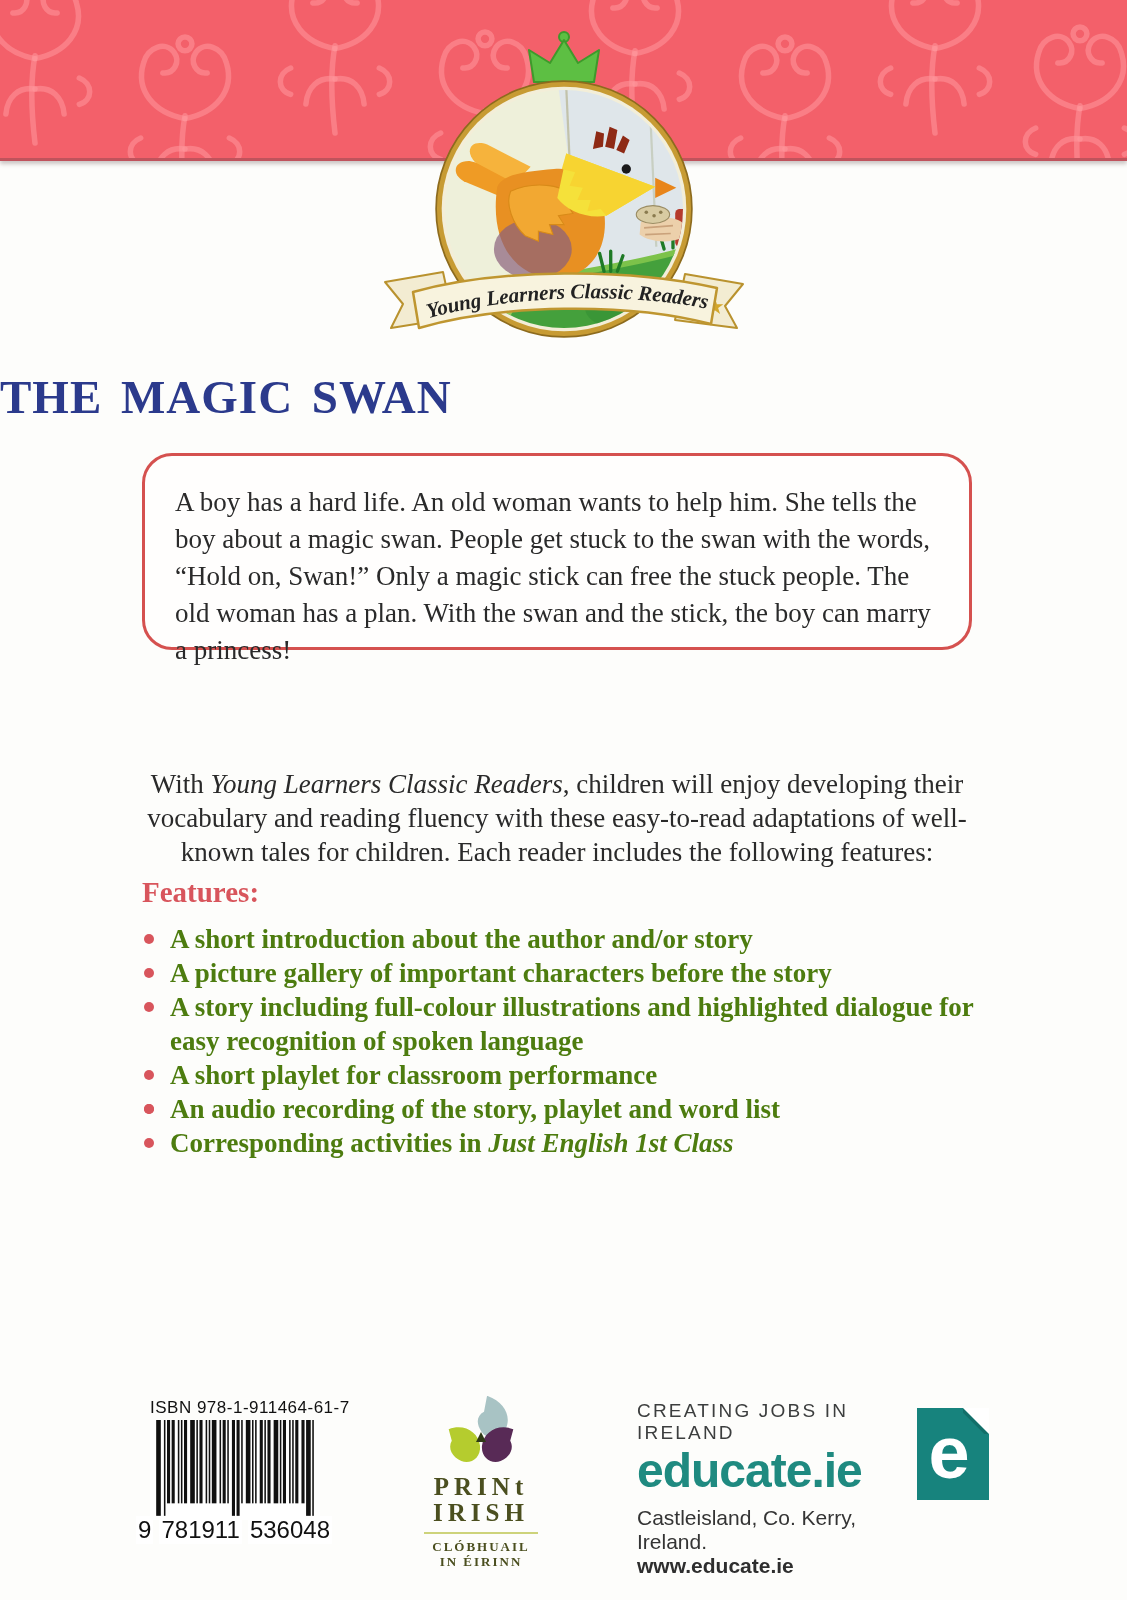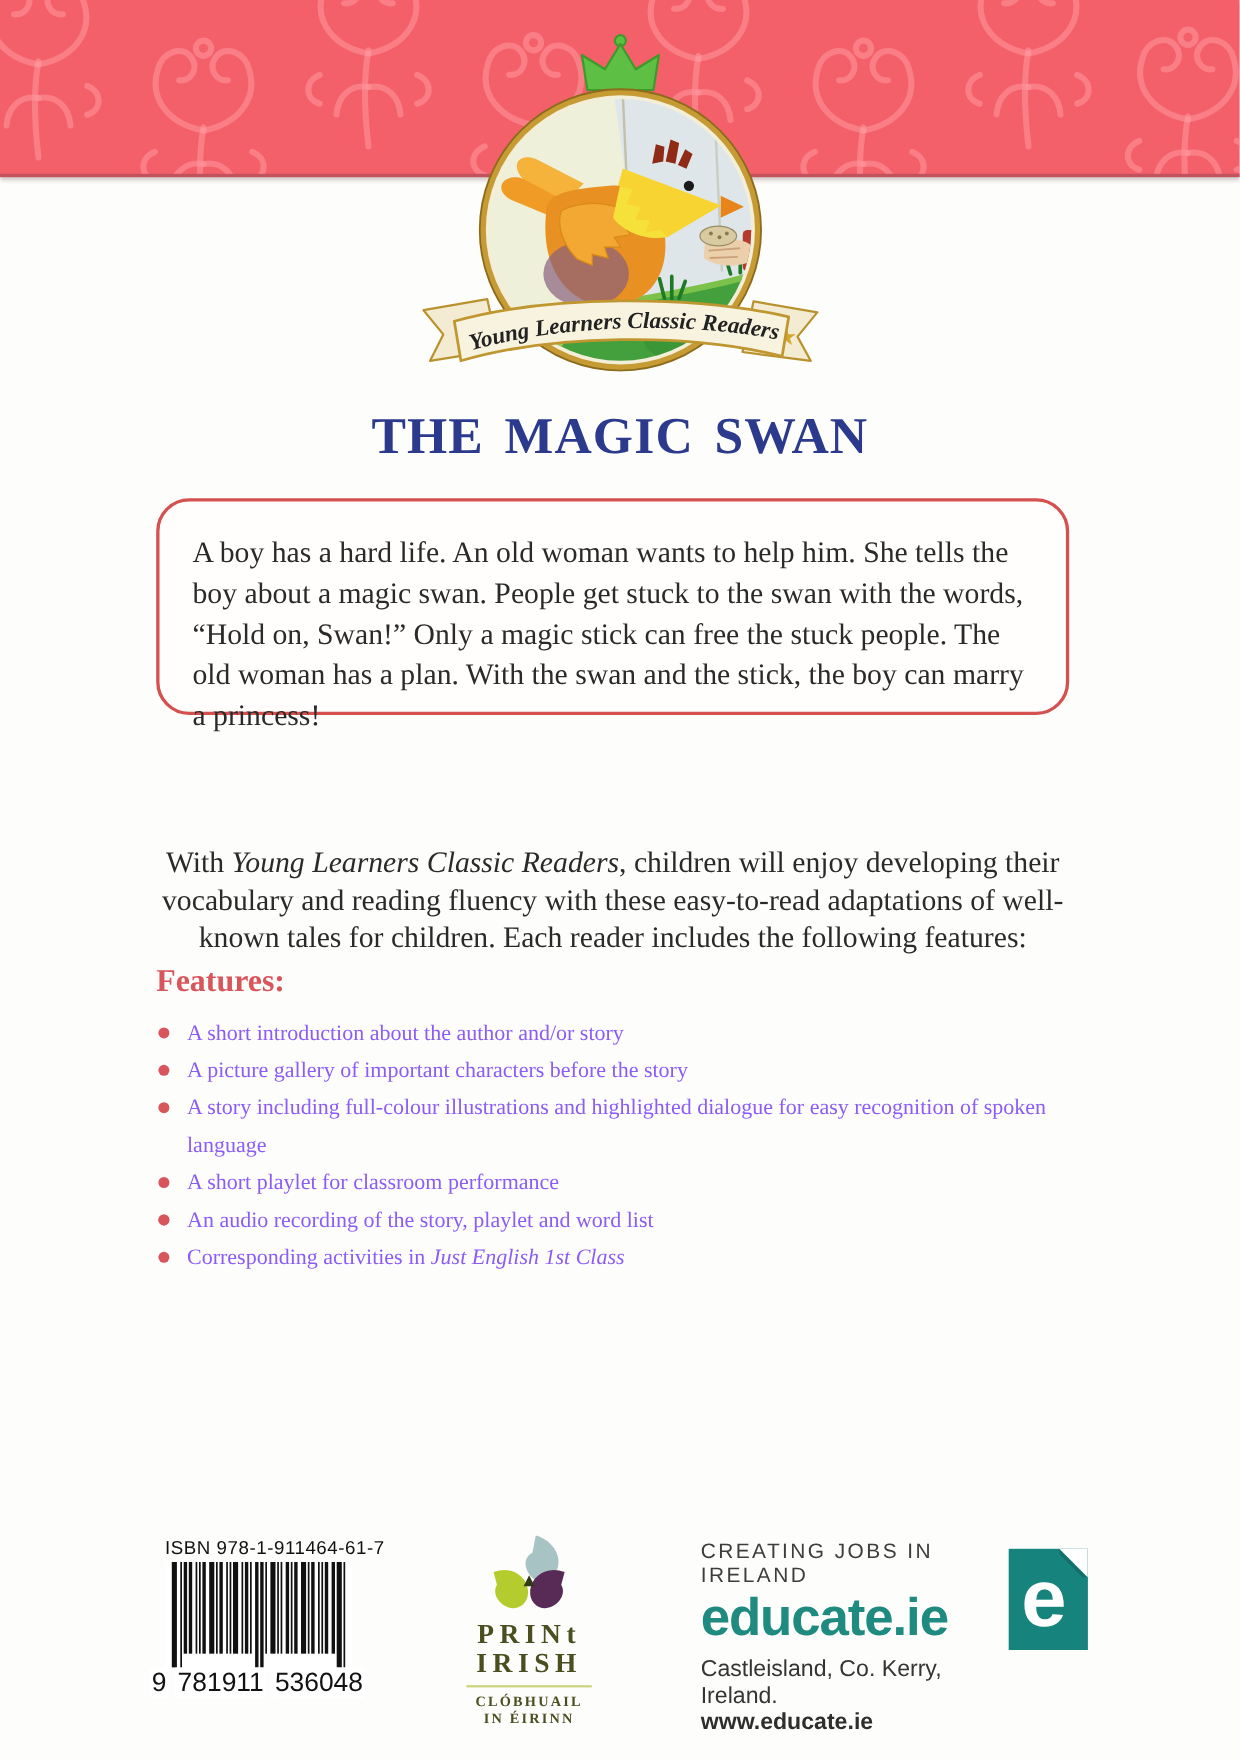--- a/index.html
+++ b/index.html
@@ -17,21 +17,21 @@
     box-shadow:0 3px 4px rgba(60,30,30,.25);
   }
   .banner svg{position:absolute;top:0;left:0;}
   
   .emblem{position:absolute;left:50%;transform:translateX(-50%);top:0;width:400px;height:350px;}
   .crown{position:absolute;left:50%;transform:translateX(-50%);top:30px;}
   .medallion{position:absolute;left:50%;transform:translateX(-50%);top:80px;}
   .ribbon{position:absolute;left:50%;transform:translateX(-50%);top:258px;}
   
   .book-title{
-    position:absolute;top:370px;left:0;width:1127px;text-align:center;
+    position:absolute;top:370px;left:0;width:1127px;
     font-size:47px;font-weight:bold;letter-spacing:1px;word-spacing:6px;
     color:#2b3a8c;
   }
   
   .synopsis-box{
     position:absolute;top:453px;left:142px;width:830px;height:197px;
     box-sizing:border-box;
     border:3px solid #d5514f;border-radius:30px;background:#fffefd;
     padding:28px 30px 0 30px;
     font-size:27px;line-height:37px;color:#2a2a2a;
@@ -42,21 +42,21 @@
     font-size:27px;line-height:34px;color:#2a2a2a;text-align:center;
   }
   
   .features-heading{
     position:absolute;top:876px;left:142px;
     font-size:29px;font-weight:bold;color:#d8555c;
   }
   .features-list{
     position:absolute;top:922px;left:142px;width:850px;
     list-style:none;margin:0;padding:0;
-    font-size:20px;line-height:34px;color:#8b5cf6;
+    font-size:27px;line-height:34px;color:#4d7c0f;font-weight:bold;
   }
   .features-list li{position:relative;padding-left:28px;margin:0;}
   .features-list .dot{
     position:absolute;left:2px;top:12px;width:10px;height:10px;border-radius:50%;
     background:#d8555c;
   }
   
   .isbn-label{
     position:absolute;top:1398px;left:150px;
     font-family:"Liberation Sans",sans-serif;font-size:17px;color:#111;

